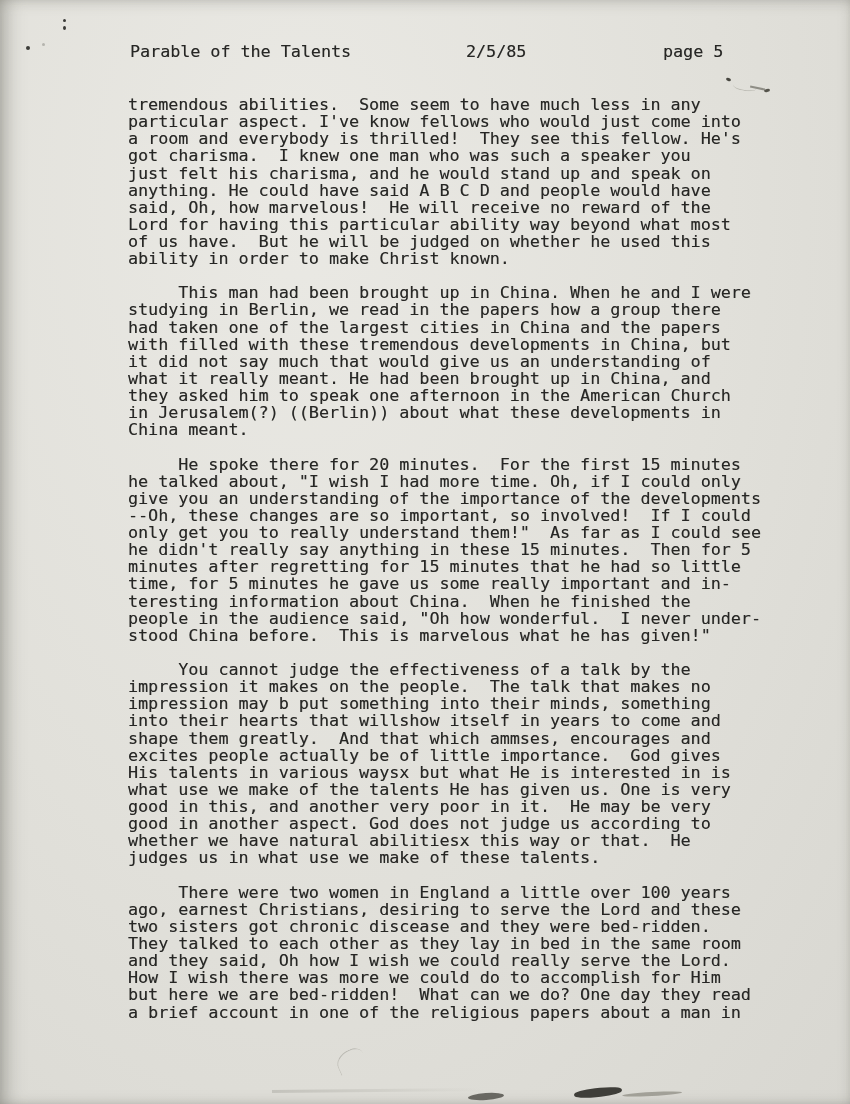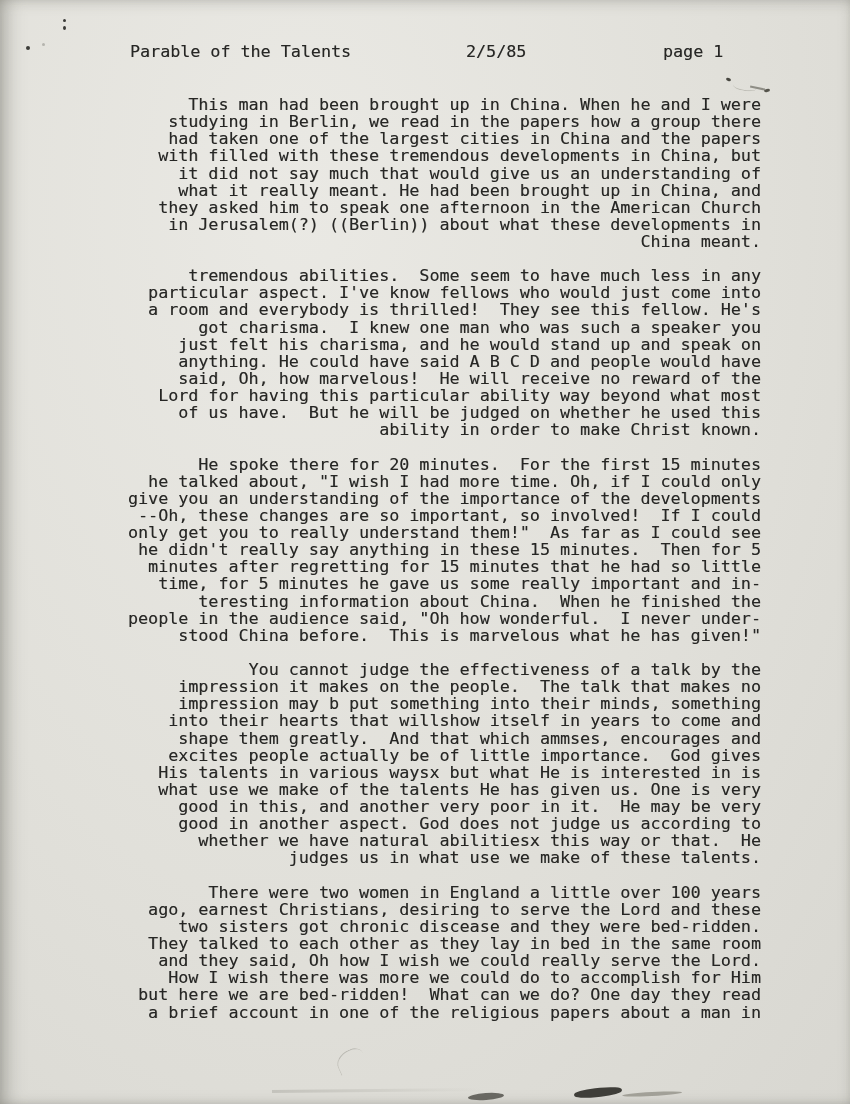--- a/index.html
+++ b/index.html
@@ -11,21 +11,20 @@
     position: relative;
     width: 850px; height: 1104px;
     background: radial-gradient(ellipse at 35% 18%, #eae9e4 0%, var(--paper, #e1e0da) 55%, #d8d7d1 100%);
     box-shadow:
       inset 14px 0 20px -10px rgba(95,95,88,.5),
       inset 0 8px 16px -10px rgba(120,120,112,.35),
       inset -8px 0 14px -10px rgba(125,125,118,.35),
       inset 0 -6px 12px -9px rgba(110,110,102,.4);
     font-family: "DejaVu Sans Mono", "Liberation Mono", monospace;
     color: var(--ink, #262624);
-    text-align: right;
   }
   .hdr-row { position: absolute; top: 42px; left: 0; width: 100%; height: 20px; }
   .hdr {
     position: absolute;
     font-size: 16.7px; line-height: 18px;
     white-space: pre;
     text-shadow: 0.35px 0.35px 0 rgba(38,38,36,.4);
   }
   .hdr-title  { left: 130px; }
   .hdr-date   { left: 455px; margin-left: 11px; }
@@ -60,41 +59,41 @@
   .bottom-smudge-c { left: 622px; top: 1092px; width: 60px; height: 4px; background: #8a897f; border-radius: 50%; transform: rotate(-3deg); opacity: .7; }
 </style>
 </head>
 <body>
 
 <div class="paper">
 
   <div class="hdr-row">
     <span class="hdr hdr-title">Parable of the Talents</span>
     <span class="hdr hdr-date">2/5/85</span>
-    <span class="hdr hdr-page">page 1</span>
+    <span class="hdr hdr-page">page 5</span>
   </div>
 
-  <div class="doc-body" id="doc-body"><div class="para">     This man had been brought up in China. When he and I were
-studying in Berlin, we read in the papers how a group there
-had taken one of the largest cities in China and the papers
-with filled with these tremendous developments in China, but
-it did not say much that would give us an understanding of
-what it really meant. He had been brought up in China, and
-they asked him to speak one afternoon in the American Church
-in Jerusalem(?) ((Berlin)) about what these developments in
-China meant.</div><div class="para">tremendous abilities.  Some seem to have much less in any
+  <div class="doc-body" id="doc-body"><div class="para">tremendous abilities.  Some seem to have much less in any
 particular aspect. I've know fellows who would just come into
 a room and everybody is thrilled!  They see this fellow. He's
 got charisma.  I knew one man who was such a speaker you
 just felt his charisma, and he would stand up and speak on
 anything. He could have said A B C D and people would have
 said, Oh, how marvelous!  He will receive no reward of the
 Lord for having this particular ability way beyond what most
 of us have.  But he will be judged on whether he used this
-ability in order to make Christ known.</div><div class="para">     He spoke there for 20 minutes.  For the first 15 minutes
+ability in order to make Christ known.</div><div class="para">     This man had been brought up in China. When he and I were
+studying in Berlin, we read in the papers how a group there
+had taken one of the largest cities in China and the papers
+with filled with these tremendous developments in China, but
+it did not say much that would give us an understanding of
+what it really meant. He had been brought up in China, and
+they asked him to speak one afternoon in the American Church
+in Jerusalem(?) ((Berlin)) about what these developments in
+China meant.</div><div class="para">     He spoke there for 20 minutes.  For the first 15 minutes
 he talked about, "I wish I had more time. Oh, if I could only
 give you an understanding of the importance of the developments
 --Oh, these changes are so important, so involved!  If I could
 only get you to really understand them!"  As far as I could see
 he didn't really say anything in these 15 minutes.  Then for 5
 minutes after regretting for 15 minutes that he had so little
 time, for 5 minutes he gave us some really important and in-
 teresting information about China.  When he finished the
 people in the audience said, "Oh how wonderful.  I never under-
 stood China before.  This is marvelous what he has given!"</div><div class="para">     You cannot judge the effectiveness of a talk by the

